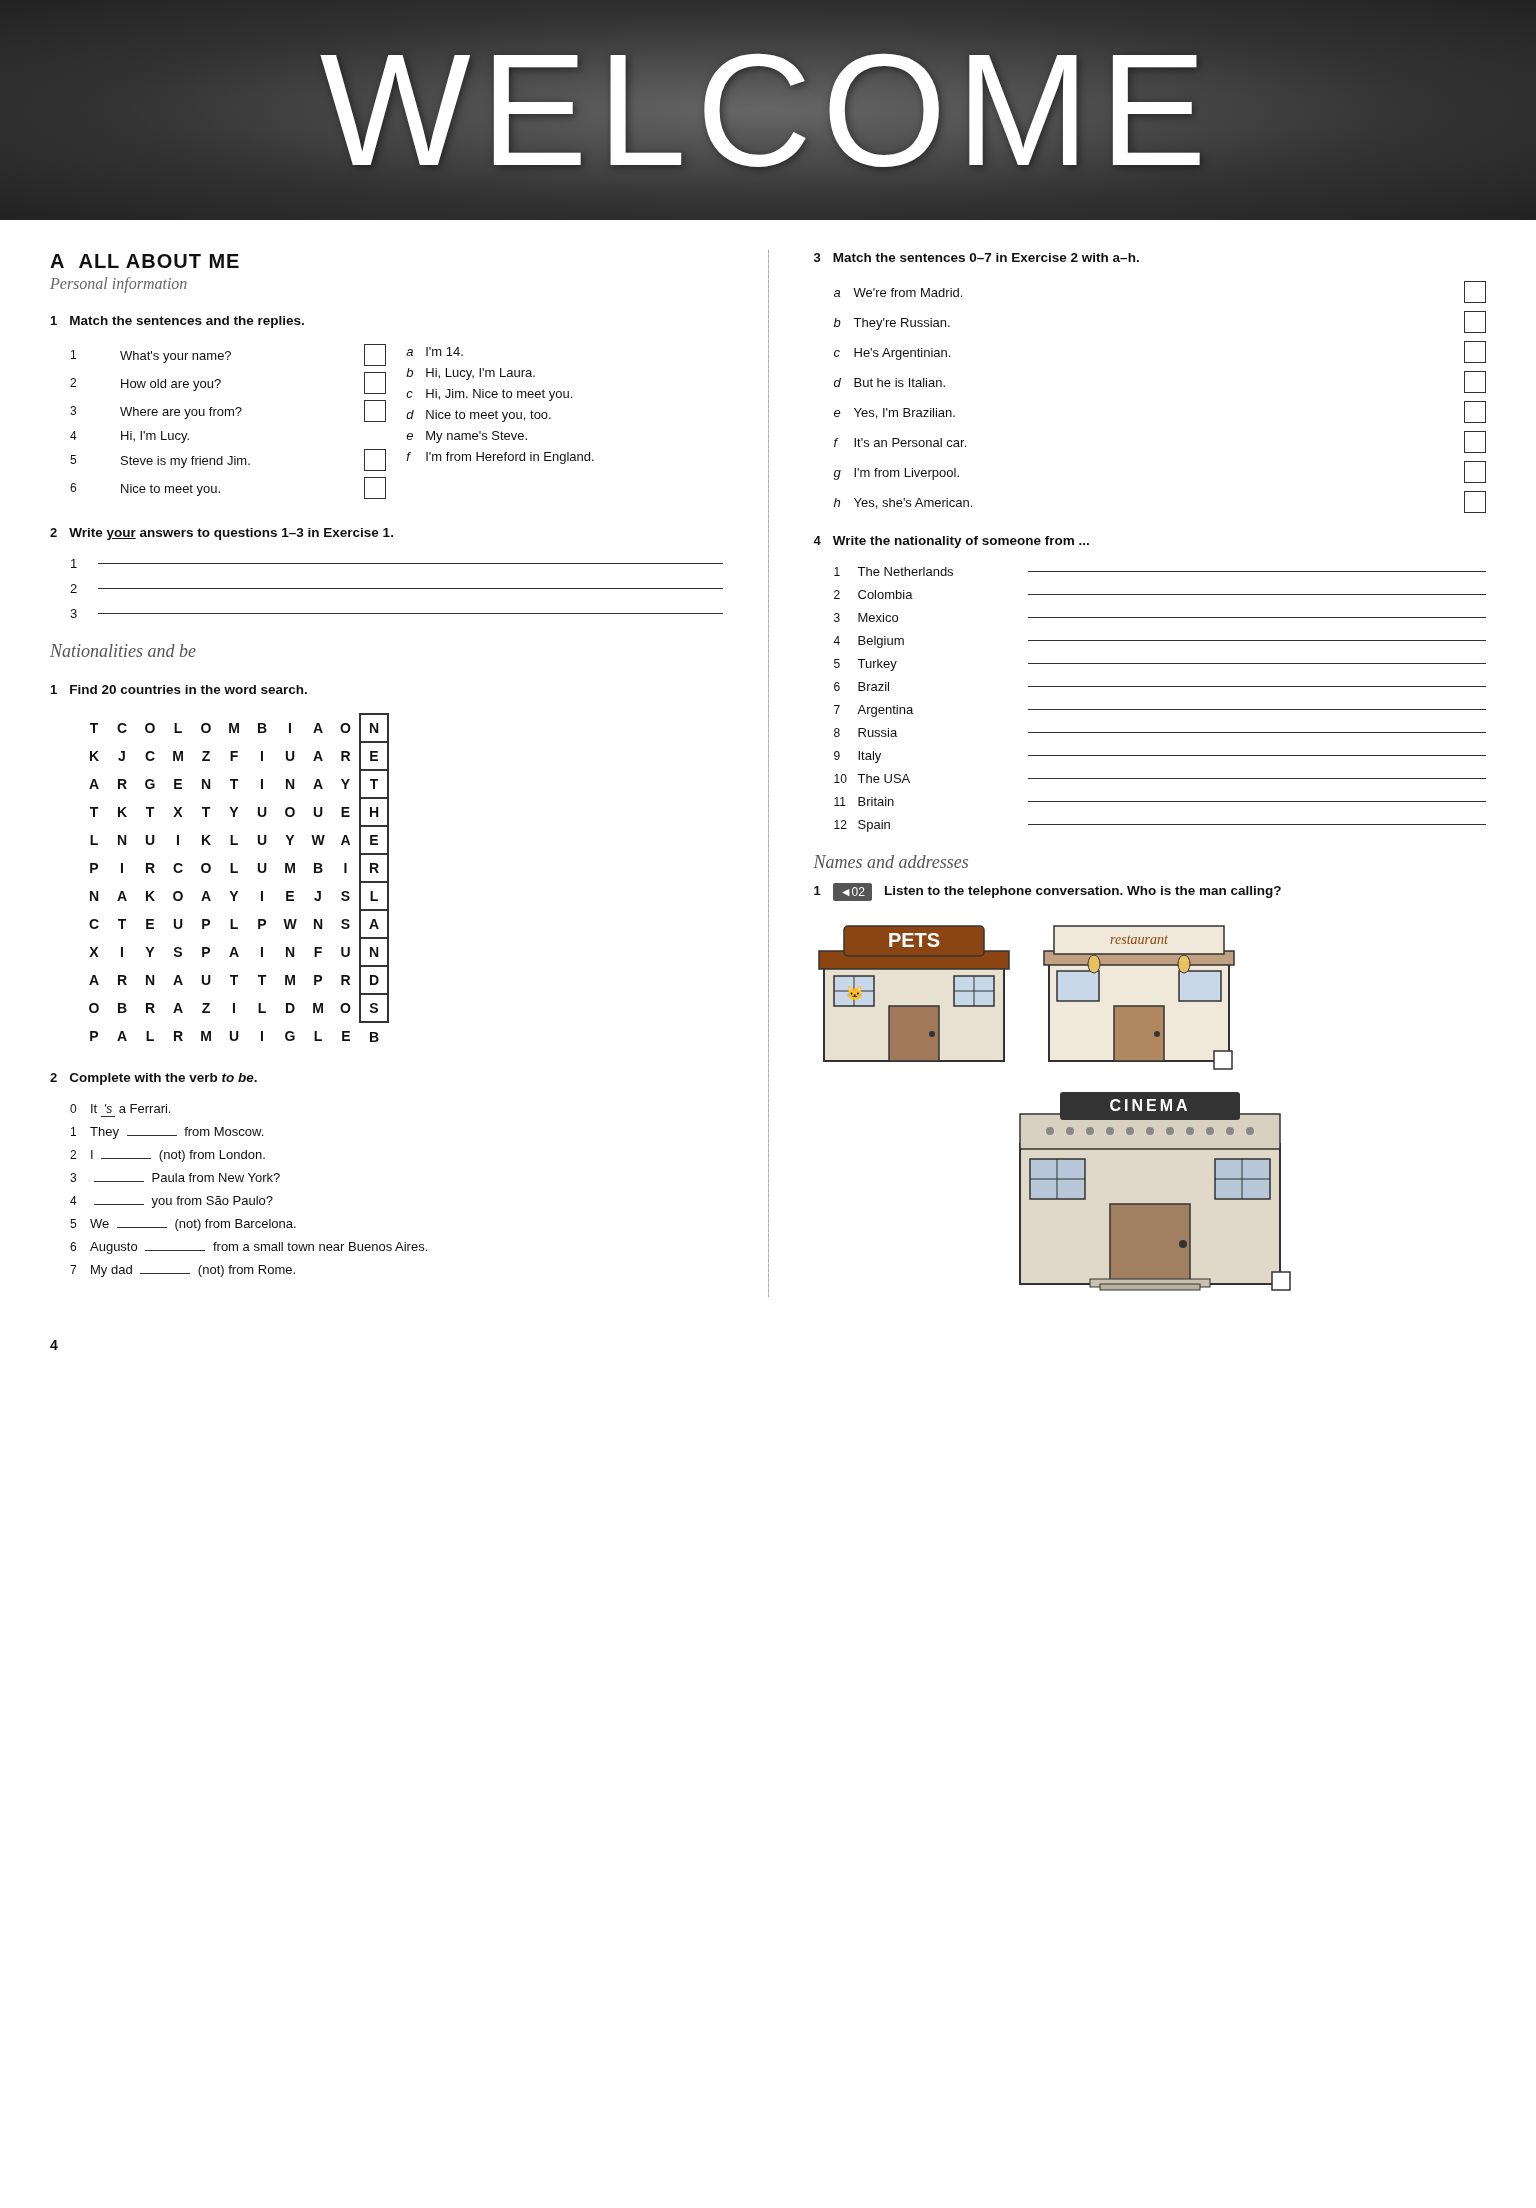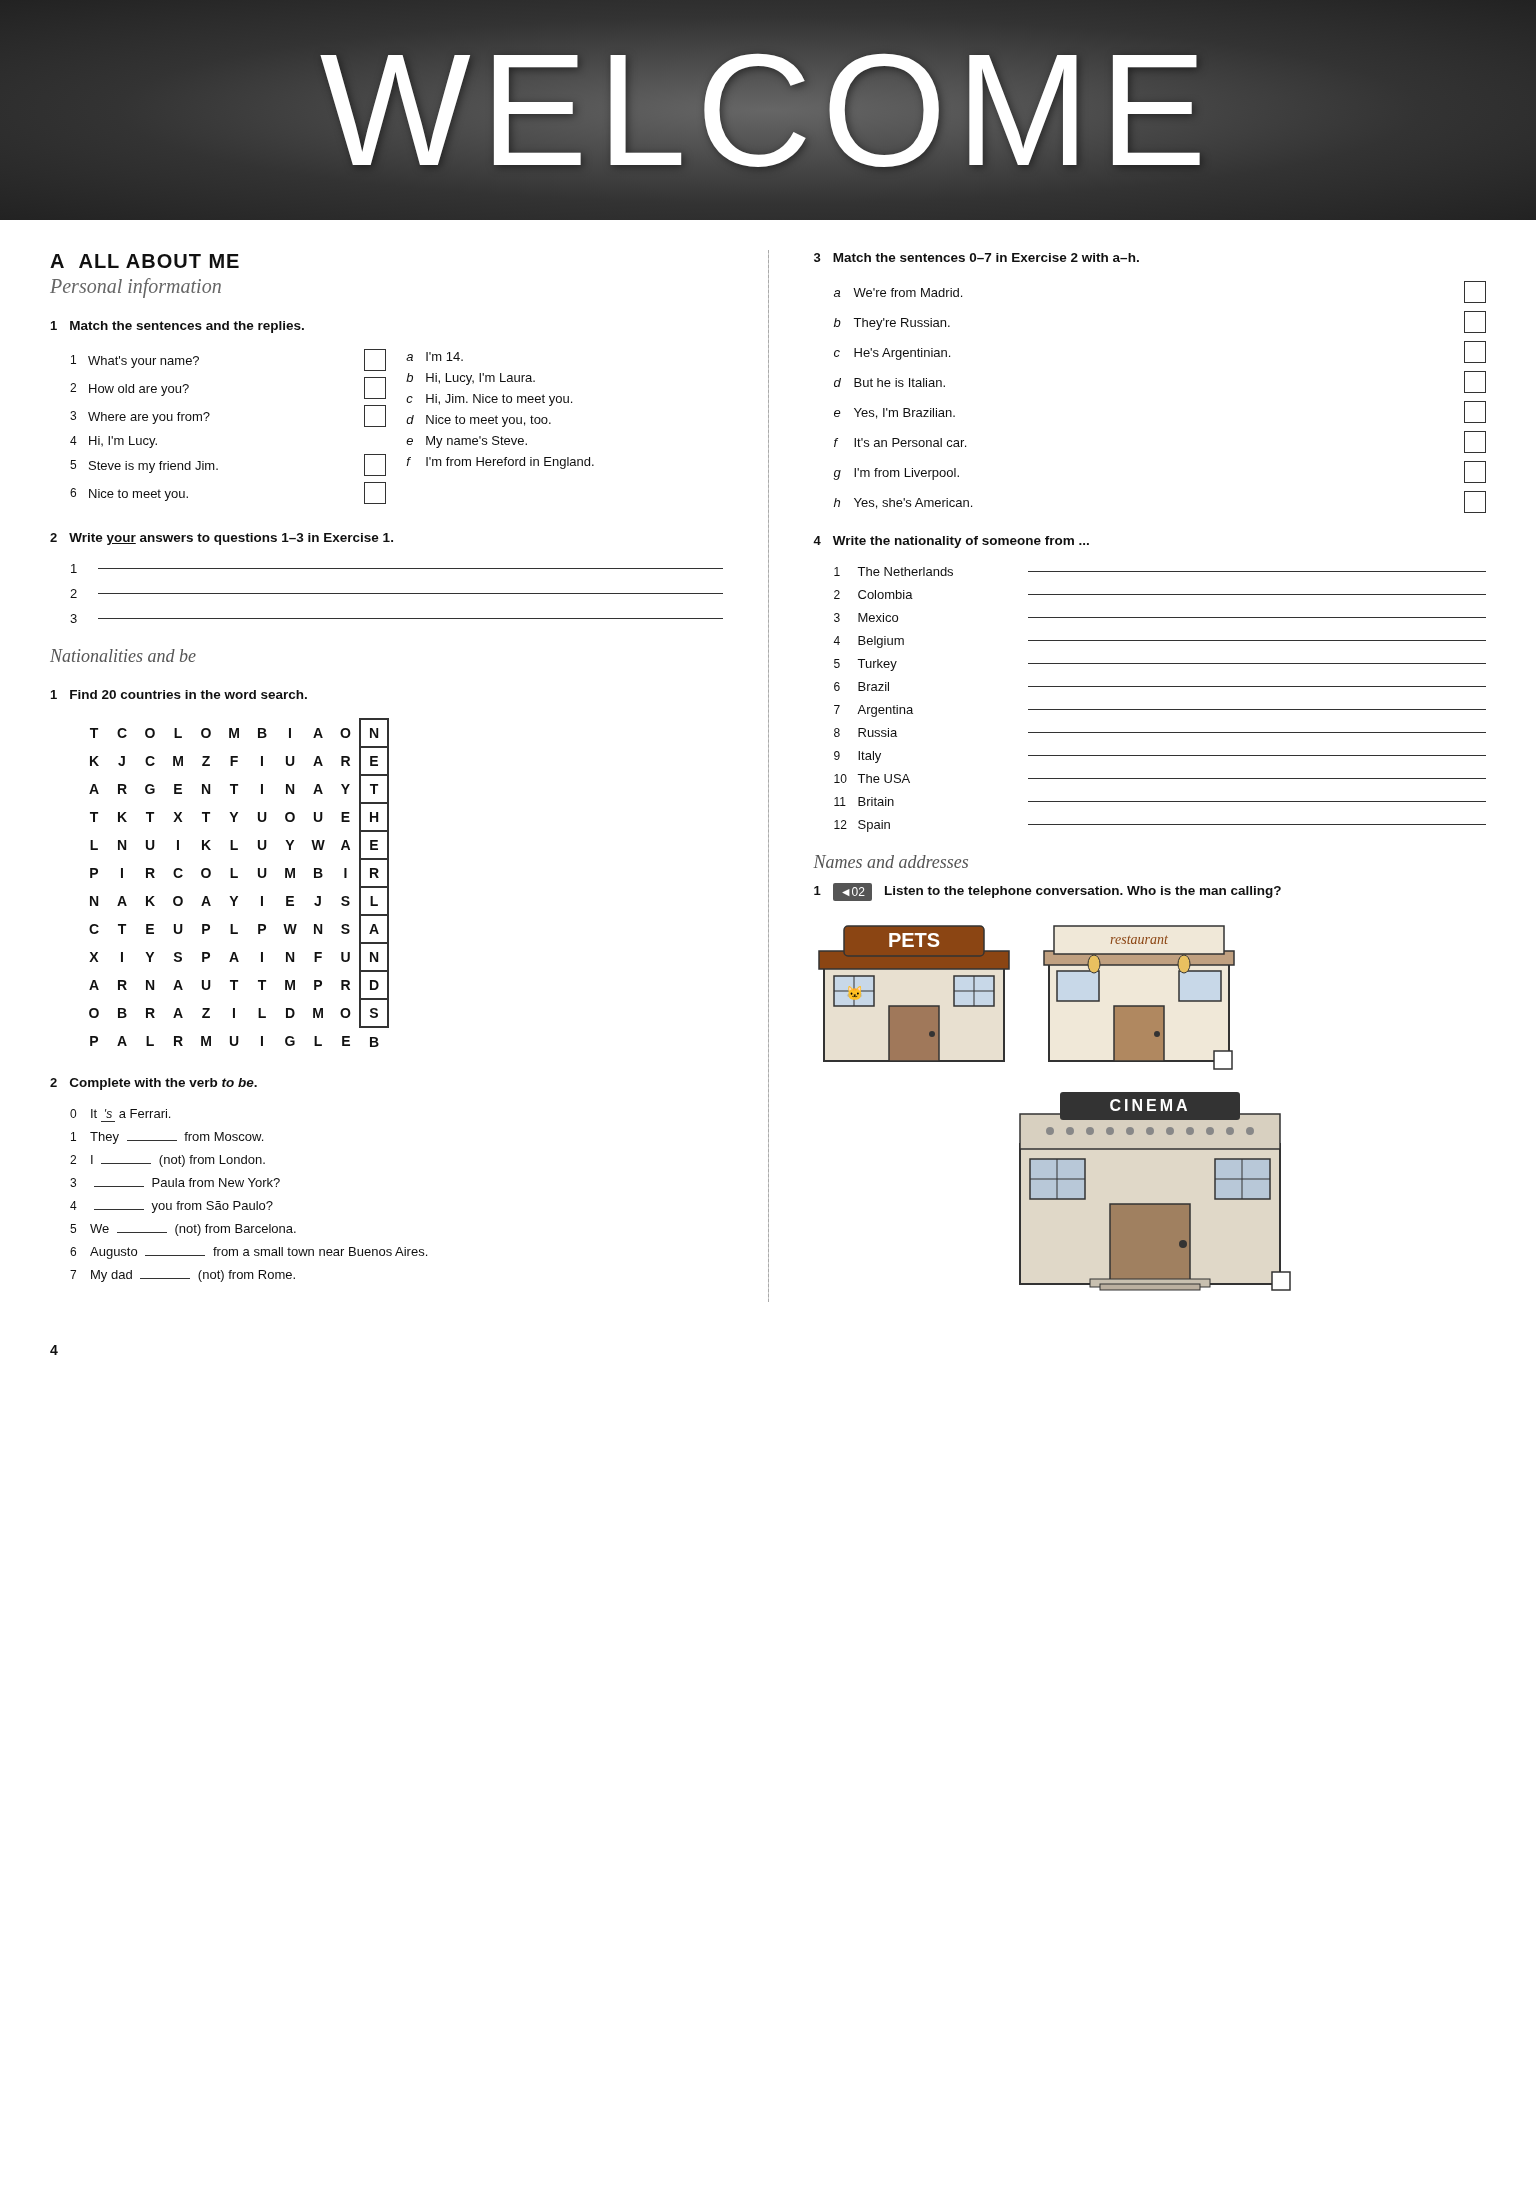--- a/index.html
+++ b/index.html
@@ -57,21 +57,21 @@
 
     
     .section-heading {
       font-size: 20px;
       font-weight: bold;
       text-transform: uppercase;
       letter-spacing: 1px;
       margin-bottom: 2px;
     }
     .section-subheading {
-      font-size: 20px;
+      font-size: 16px;
       color: #666;
       font-style: italic;
       margin-bottom: 14px;
       font-family: Georgia, serif;
     }
     .section-subheading2 {
       font-size: 18px;
       color: #555;
       font-style: italic;
       margin-bottom: 10px;
@@ -102,20 +102,21 @@
       align-items: center;
       margin-bottom: 6px;
       font-size: 13px;
     }
     .match-num {
       min-width: 18px;
       font-size: 12px;
     }
     .match-text {
       flex: 1;
+      margin-left: 32px;
     }
     .match-box {
       width: 22px;
       height: 22px;
       border: 1.5px solid #333;
       margin-left: 8px;
       display: inline-block;
     }
     .reply-item {
       margin-bottom: 6px;

